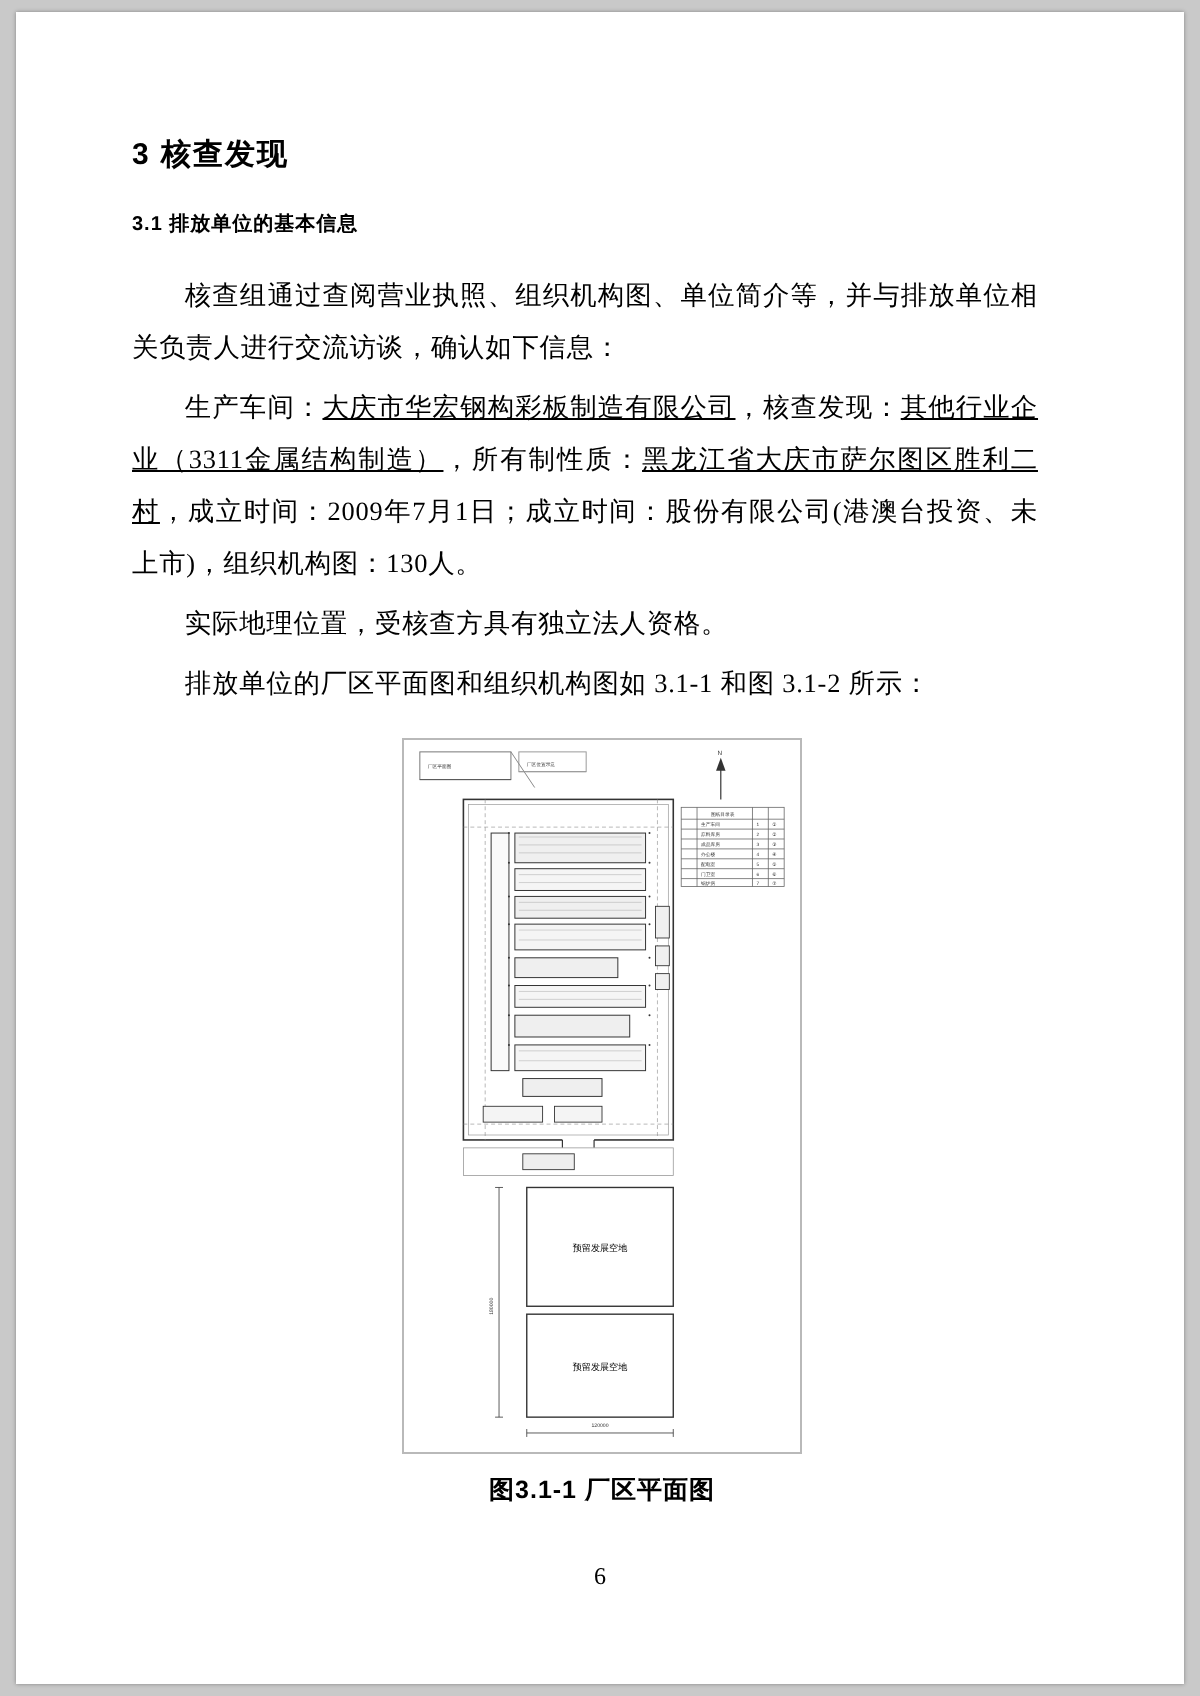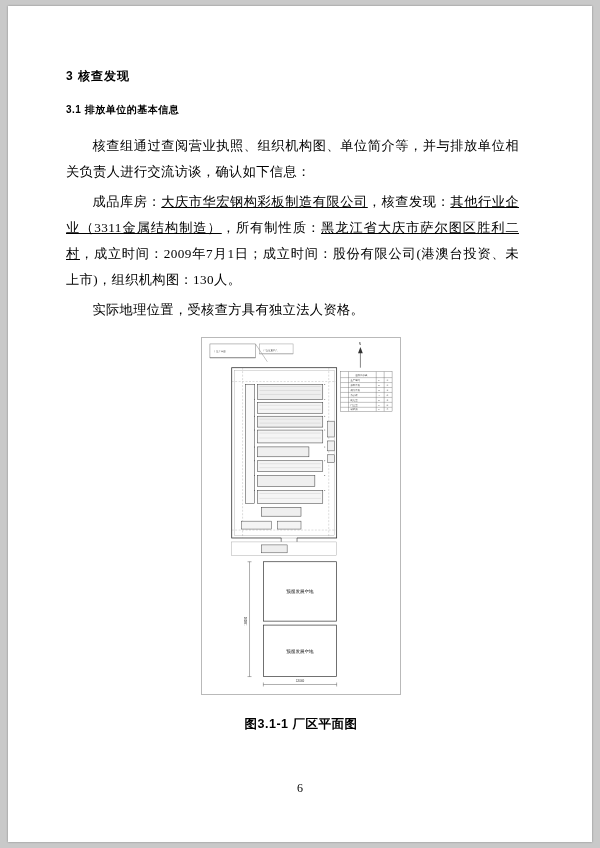--- a/index.html
+++ b/index.html
@@ -22,21 +22,21 @@
   }
   .content {
     position: absolute;
     left: 58px;
     top: 62px;
     width: 470px;
   }
   h1.sec {
     font-family: "Liberation Sans", sans-serif;
     font-weight: bold;
-    font-size: 12px;
+    font-size: 15px;
     margin: 0 0 18px 0;
     letter-spacing: 1px;
     color: #000;
   }
   h2.subsec {
     font-family: "Liberation Sans", sans-serif;
     font-weight: bold;
     font-size: 10px;
     margin: 0 0 16px 0;
     letter-spacing: 0.5px;
@@ -62,21 +62,21 @@
     border: 1px solid #b9b9b9;
     background: #fff;
     position: relative;
   }
   .plan-svg { display: block; width: 100%; height: auto; }
   .fig-caption {
     font-family: "Liberation Sans", sans-serif;
     font-size: 12.5px;
     font-weight: bold;
     text-align: center;
-    margin-top: 21px;
+    margin-top: 10px;
     letter-spacing: 0.5px;
   }
   .page-num {
     position: absolute;
     left: 0;
     right: 0;
     bottom: 46px;
     text-align: center;
     font-size: 12px;
     color: #000;
@@ -89,25 +89,26 @@
 <div class="page">
   <div class="content">
 
     <h1 class="sec">3  核查发现</h1>
 
     <h2 class="subsec">3.1  排放单位的基本信息</h2>
 
     <p class="body">核查组通过查阅营业执照、组织机构图、单位简介等，并与排放单位相关负责人进行交流访谈，确认如下信息：</p>
 
     <p class="body">
-      <span>成品库房：</span><span class="u">大庆市华宏钢构彩板制造有限公司</span><span>，核查发现：</span><span class="u">其他行业企业（3311金属结构制造）</span><span>，所有制性质：</span><span class="u">黑龙江省大庆市萨尔图区胜利二村</span><span>，成立时间：</span><span>2009年7月1日；</span><span>成立时间：</span><span>股份有限公司(港澳台投资、未上市)，</span><span>组织机构图：</span><span>130人。</span>
+      <span>生产车间：</span><span class="u">大庆市华宏钢构彩板制造有限公司</span><span>，核查发现：</span><span class="u">其他行业企业（3311金属结构制造）</span><span>，所有制性质：</span><span class="u">黑龙江省大庆市萨尔图区胜利二村</span><span>，成立时间：</span><span>2009年7月1日；</span><span>成立时间：</span><span>股份有限公司(港澳台投资、未上市)，</span><span>组织机构图：</span><span>130人。</span>
     </p>
 
     <p class="body">实际地理位置，受核查方具有独立法人资格。</p>
 
+    <p class="body">排放单位的厂区平面图和组织机构图如 3.1-1 和图 3.1-2 所示：</p>
 
     <div class="figure">
       <div class="plan-wrap">
         <svg class="plan-svg" viewBox="0 0 200 360" preserveAspectRatio="xMidYMid meet">
           <rect x="0" y="0" width="200" height="360" fill="#ffffff"></rect>
 
           <g stroke="#555" fill="none" stroke-width="0.5">
             <rect x="8" y="6" width="46" height="14" stroke="#777"></rect>
             <line x1="8" y1="20" x2="54" y2="20"></line>
             <rect x="58" y="6" width="34" height="10" stroke="#999"></rect>

